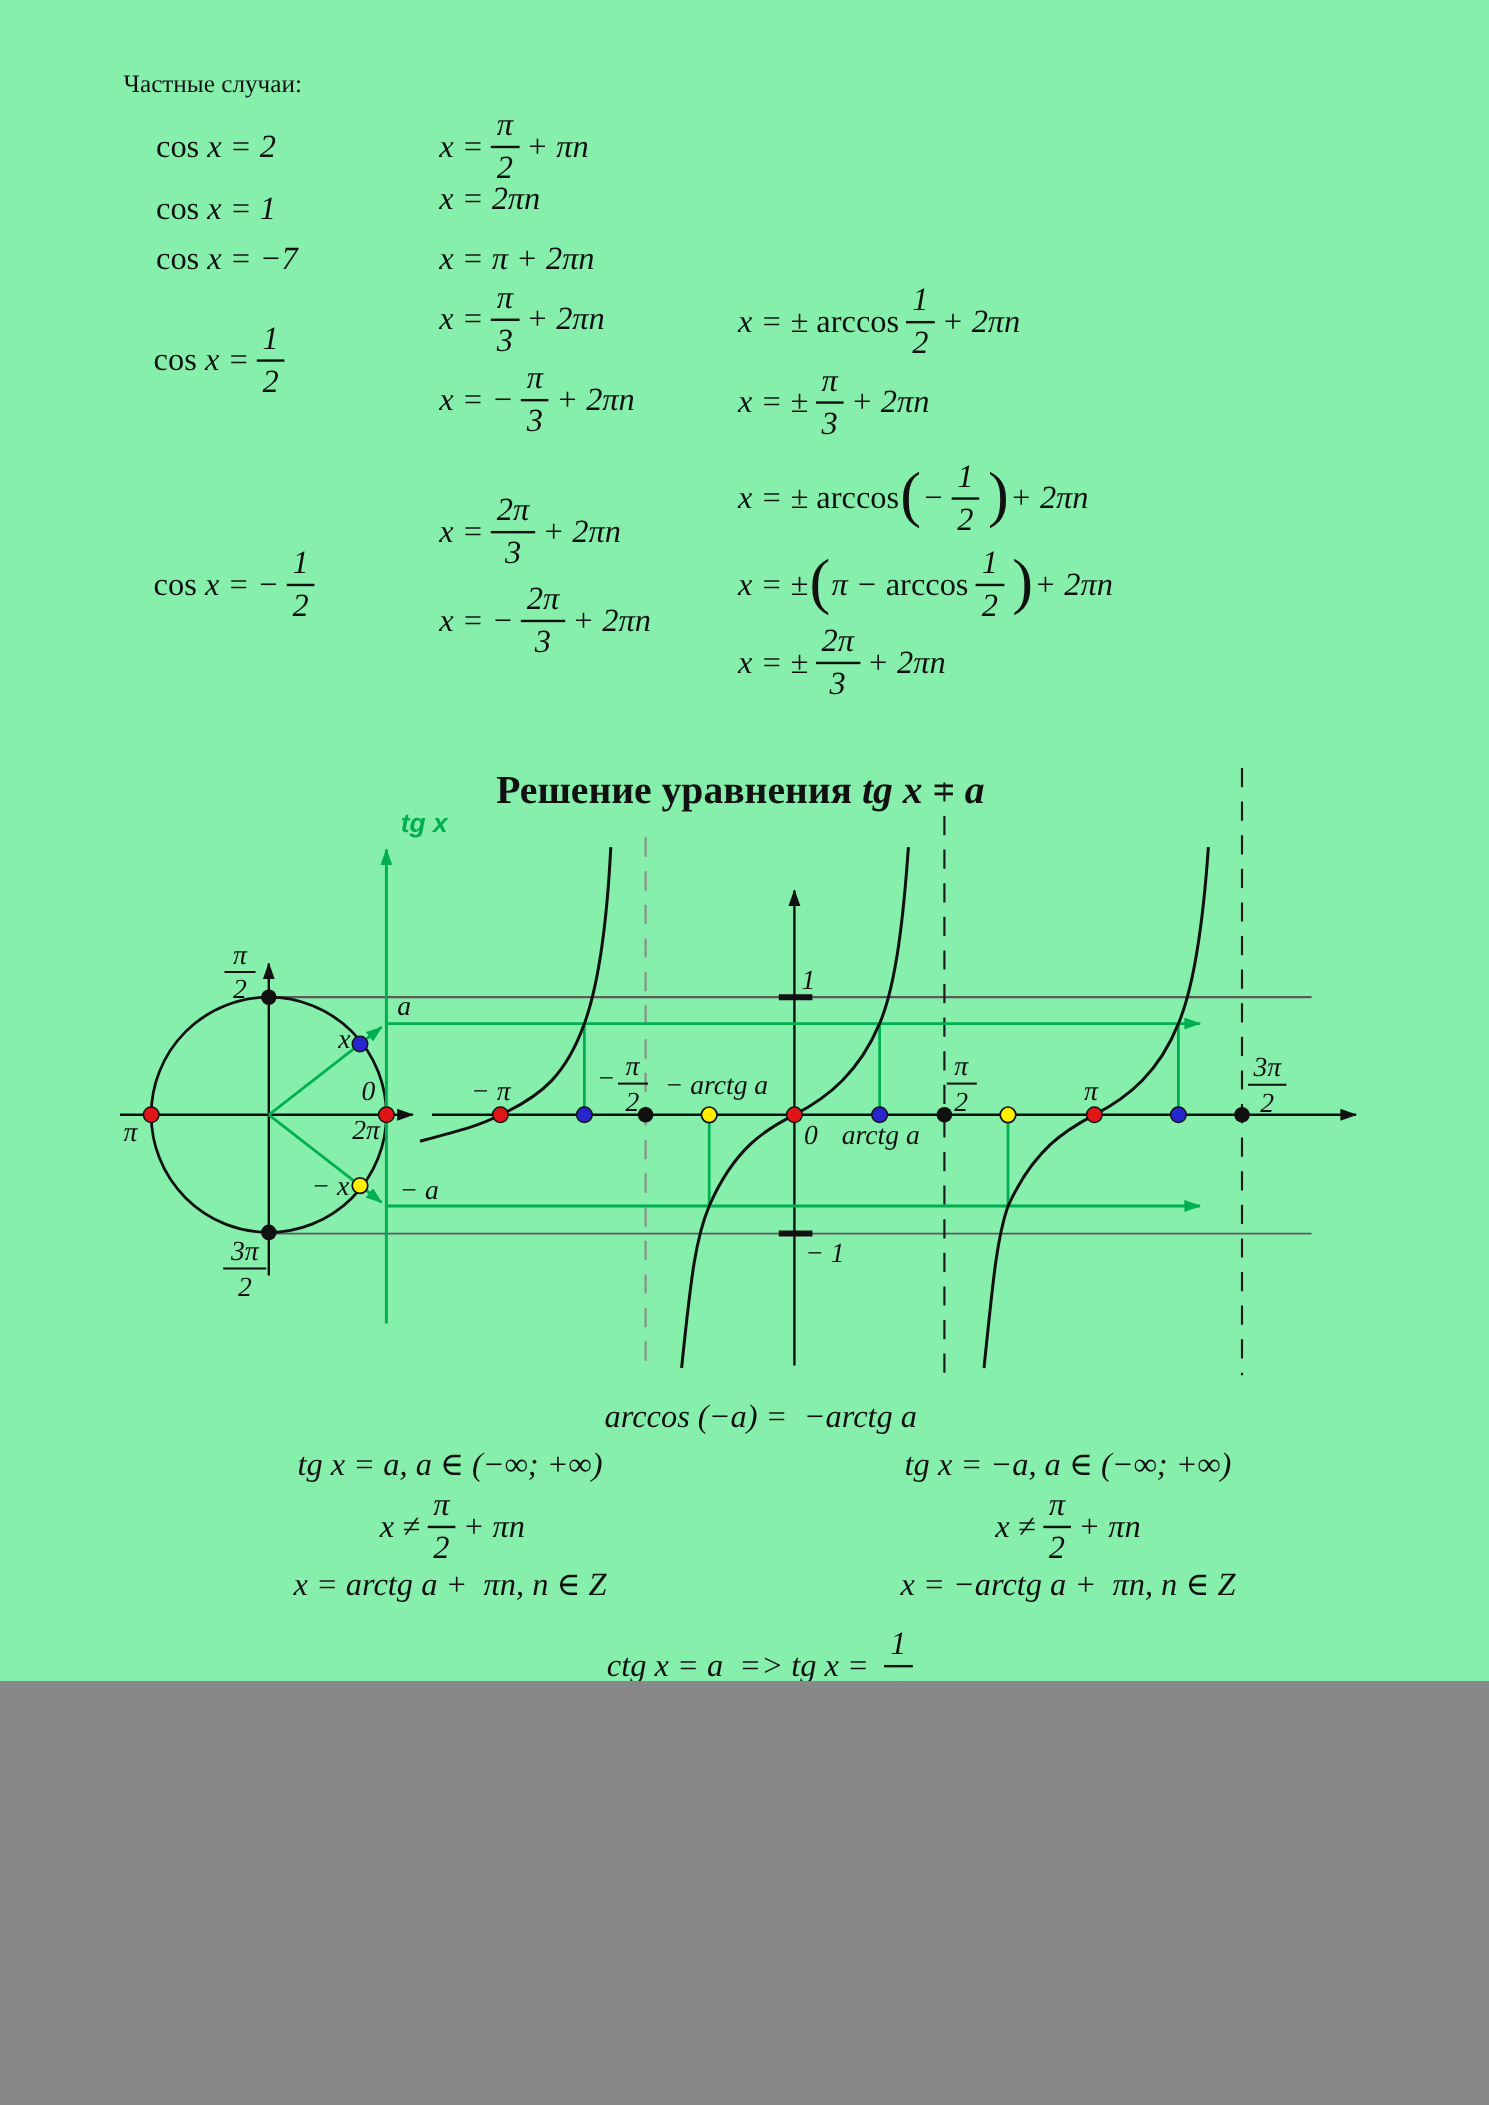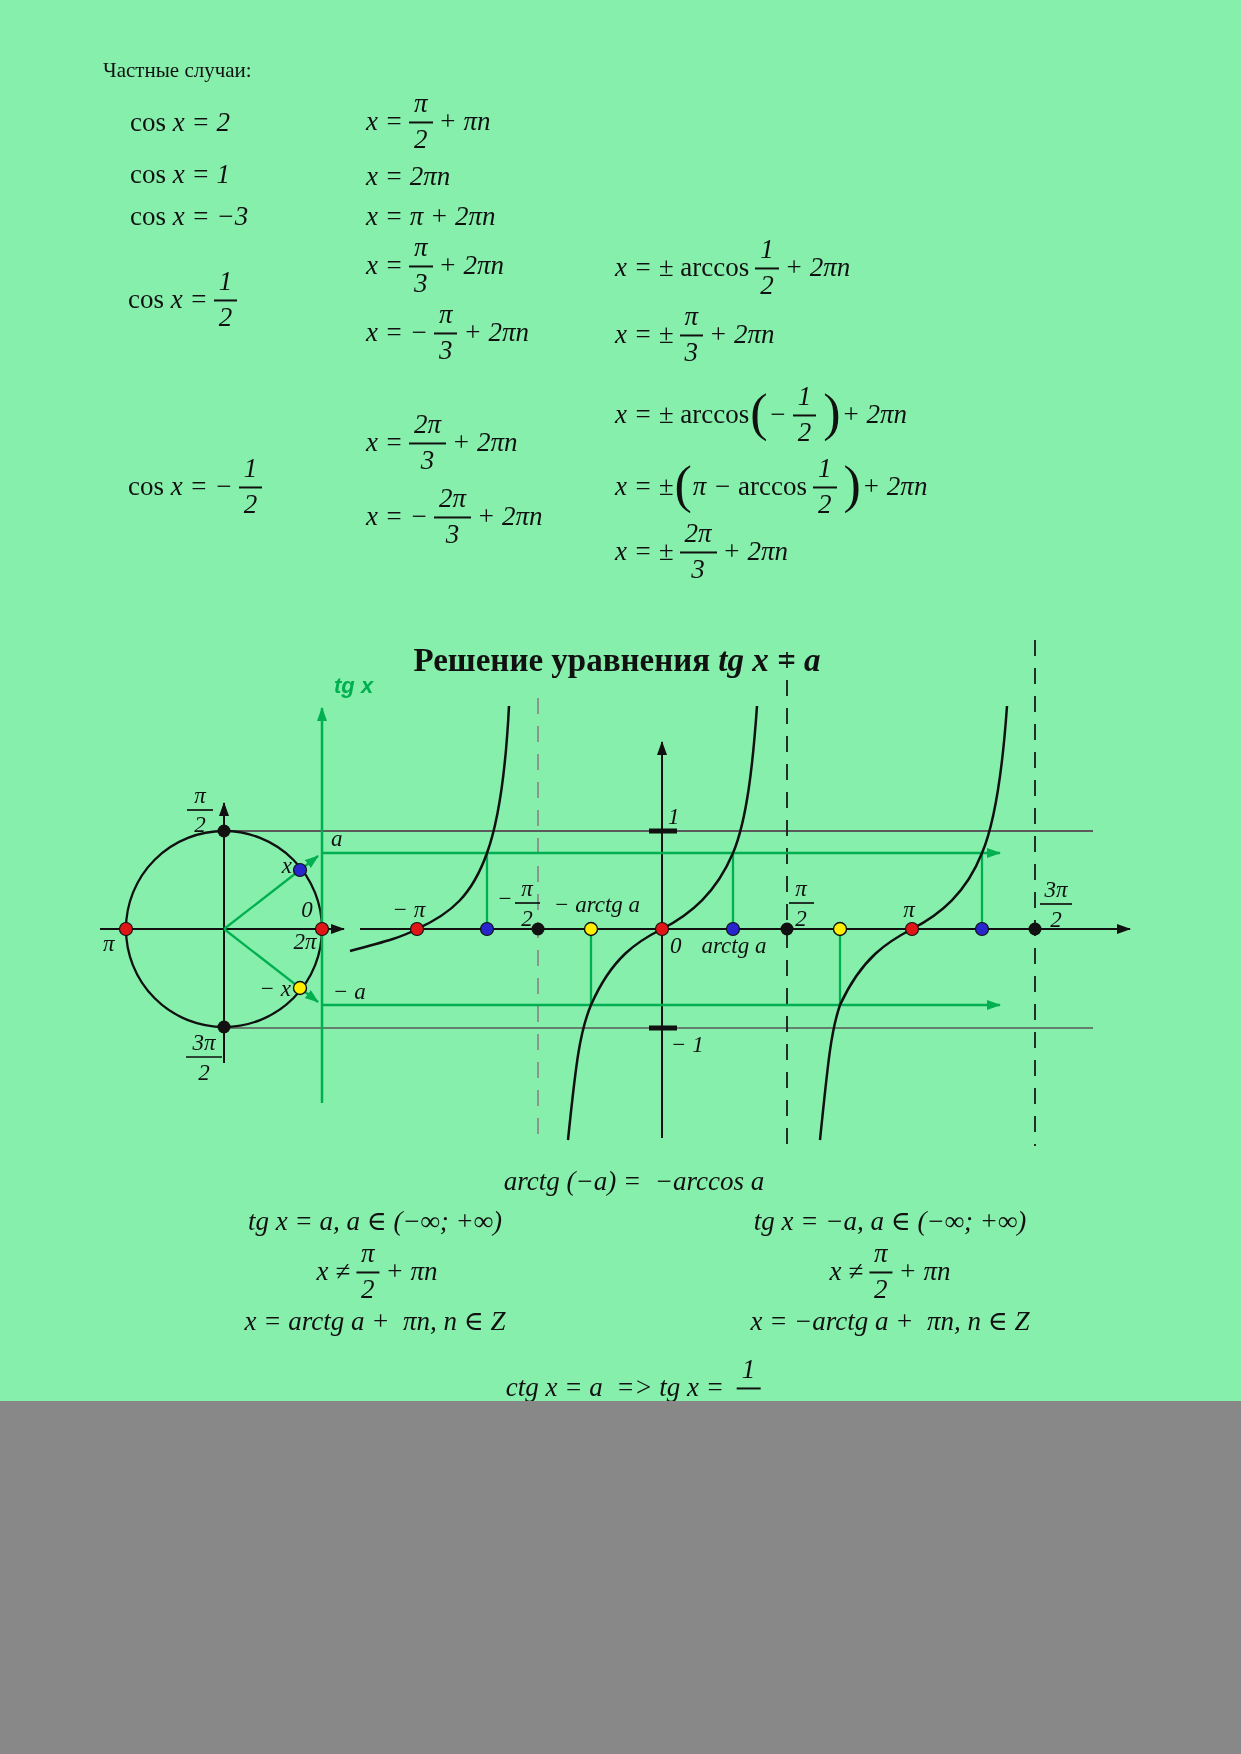--- a/index.html
+++ b/index.html
@@ -37,26 +37,26 @@
   </div>
   <div class="fline" style="left:366px;top:122px;">
     <span class="it">x =</span>
     <span class="frac"><span class="num">π</span><span class="den">2</span></span>
     <span class="it">+ πn</span>
   </div>
 
   <div class="fline" style="left:130px;top:174px;">
     <span class="up">cos </span><span class="it">x = 1</span>
   </div>
-  <div class="fline" style="left:366px;top:176px;">
+  <div class="fline" style="left:366px;top:166px;">
     <span class="it">x = 2πn</span>
   </div>
 
   <div class="fline" style="left:130px;top:216px;">
-    <span class="up">cos </span><span class="it">x = −3</span>
+    <span class="up">cos </span><span class="it">x = −7</span>
   </div>
   <div class="fline" style="left:366px;top:216px;">
     <span class="it">x = π + 2πn</span>
   </div>
 
   <div class="fline" style="left:128px;top:300px;">
     <span class="up">cos </span><span class="it">x =</span>
     <span class="frac"><span class="num">1</span><span class="den">2</span></span>
   </div>
   <div class="fline" style="left:366px;top:266px;">
@@ -225,21 +225,21 @@
     <text x="801" y="926" text-anchor="middle">2</text>
 
     <text x="909" y="917" text-anchor="middle">π</text>
 
     <text x="1056" y="897" text-anchor="middle">3π</text>
     <line x1="1040" y1="904" x2="1072" y2="904" stroke="#111" stroke-width="1.7"></line>
     <text x="1056" y="927" text-anchor="middle">2</text>
   </svg>
 
   <div class="fline centered" style="left:634px;top:1181px;">
-    <span class="it">arctg (−a) =  −arccos a</span>
+    <span class="it">arccos (−a) =  −arctg a</span>
   </div>
 
   <div class="fline centered" style="left:375px;top:1221px;justify-content:flex-end;">
     <span class="it">tg x = a, a ∈ (−∞; +∞)</span>
   </div>
   <div class="fline centered" style="left:377px;top:1272px;">
     <span class="it">x ≠</span>
     <span class="frac"><span class="num">π</span><span class="den">2</span></span>
     <span class="it">+ πn</span>
   </div>

